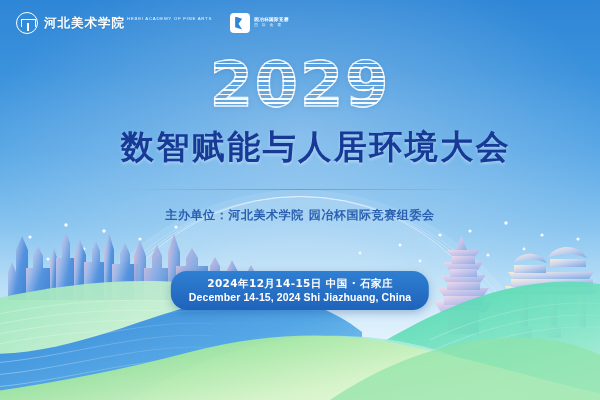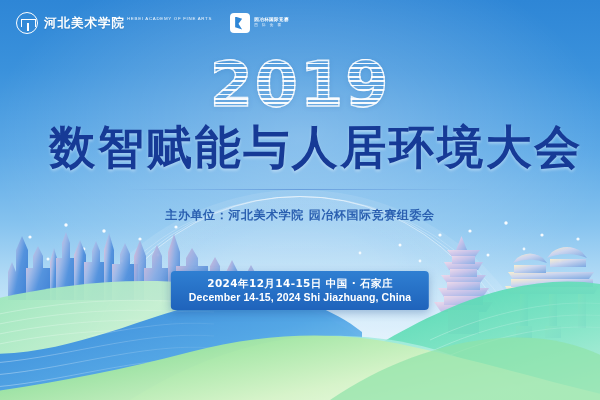--- a/index.html
+++ b/index.html
@@ -112,21 +112,21 @@
     -webkit-background-clip:text;
     background-clip:text;
     filter:drop-shadow(0 1px 2px rgba(20,80,150,.18));
   }
 
   
   .title{
     position:absolute; left:0; right:0; top:126px;
     text-align:center; z-index:30;
     font-family:"DejaVu Sans", sans-serif;
-    font-size:46px; font-weight:700; letter-spacing:2.5px;
+    font-size:33px; font-weight:700; letter-spacing:2.5px;
     color:#163a96;
     line-height:42px;
     text-shadow:0 2px 3px rgba(255,255,255,.35);
     padding-left:32px;
   }
   .subtitle{
     position:absolute; left:0; right:0; top:176px;
     text-align:center; z-index:30;
     font-size:7.6px; letter-spacing:1.25px; font-weight:600;
     color:#2d5fae;
@@ -144,21 +144,21 @@
     color:#2a5fb0;
     font-family:"DejaVu Sans", sans-serif;
     white-space:nowrap;
   }
 
   
   .date-badge{
     position:absolute; left:50%; top:271px; transform:translateX(-50%);
     z-index:35;
     padding:5px 18px 6px;
-    border-radius:4px;
+    border-radius:16px;
     background:linear-gradient(180deg,#2f7fd2 0%,#1f63bb 100%);
     box-shadow:0 3px 8px rgba(20,70,140,.30);
     text-align:center;
     white-space:nowrap;
   }
   .date-cn{
     color:#fff; font-size:10.5px; font-weight:700; letter-spacing:.4px;
     font-family:"DejaVu Sans", sans-serif; line-height:14px;
   }
   .date-en{
@@ -413,21 +413,21 @@
     <div class="logo-yy">
       <div class="yy-mark"></div>
       <div class="yy-txt">
         <div class="yy-cn">园冶杯国际竞赛</div>
         <div class="yy-sub">国 际 竞 赛</div>
       </div>
     </div>
   </div>
 
   <div class="year-wrap">
-    <span class="year">2019</span>
+    <span class="year">2029</span>
   </div>
 
   <div class="title">数智赋能与人居环境大会</div>
   <div class="rule"></div>
   <div class="organizer">主办单位：河北美术学院  园冶杯国际竞赛组委会</div>
 
   <div class="date-badge">
     <div class="date-cn">2024年12月14-15日   中国 · 石家庄</div>
     <div class="date-en">December 14-15, 2024 Shi Jiazhuang, China</div>
   </div>

